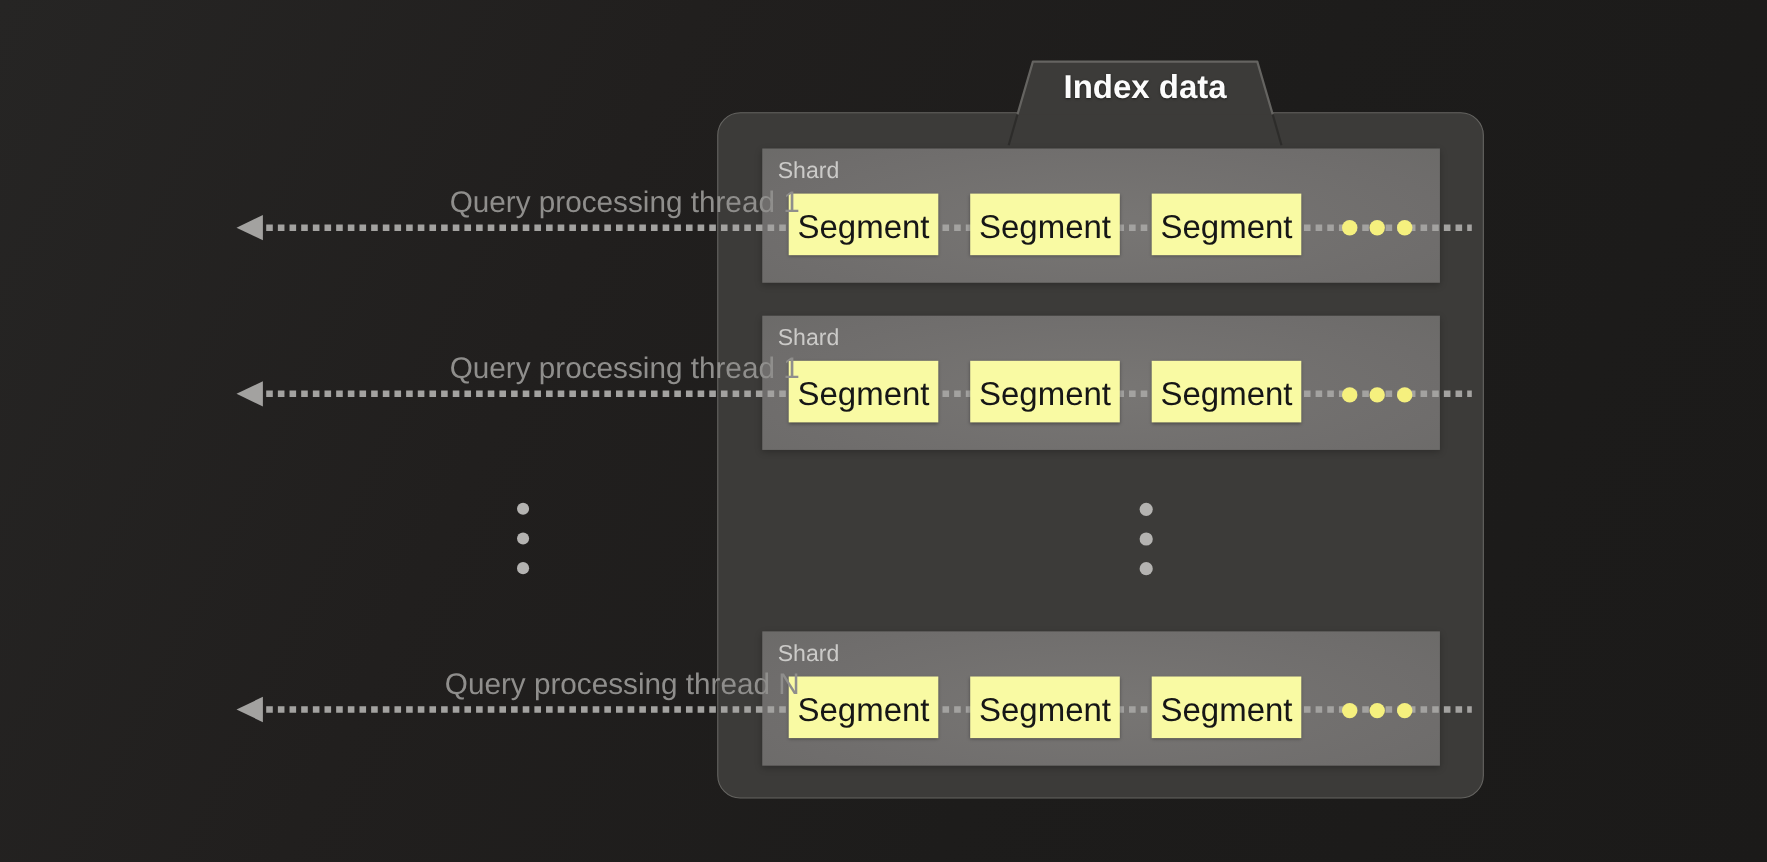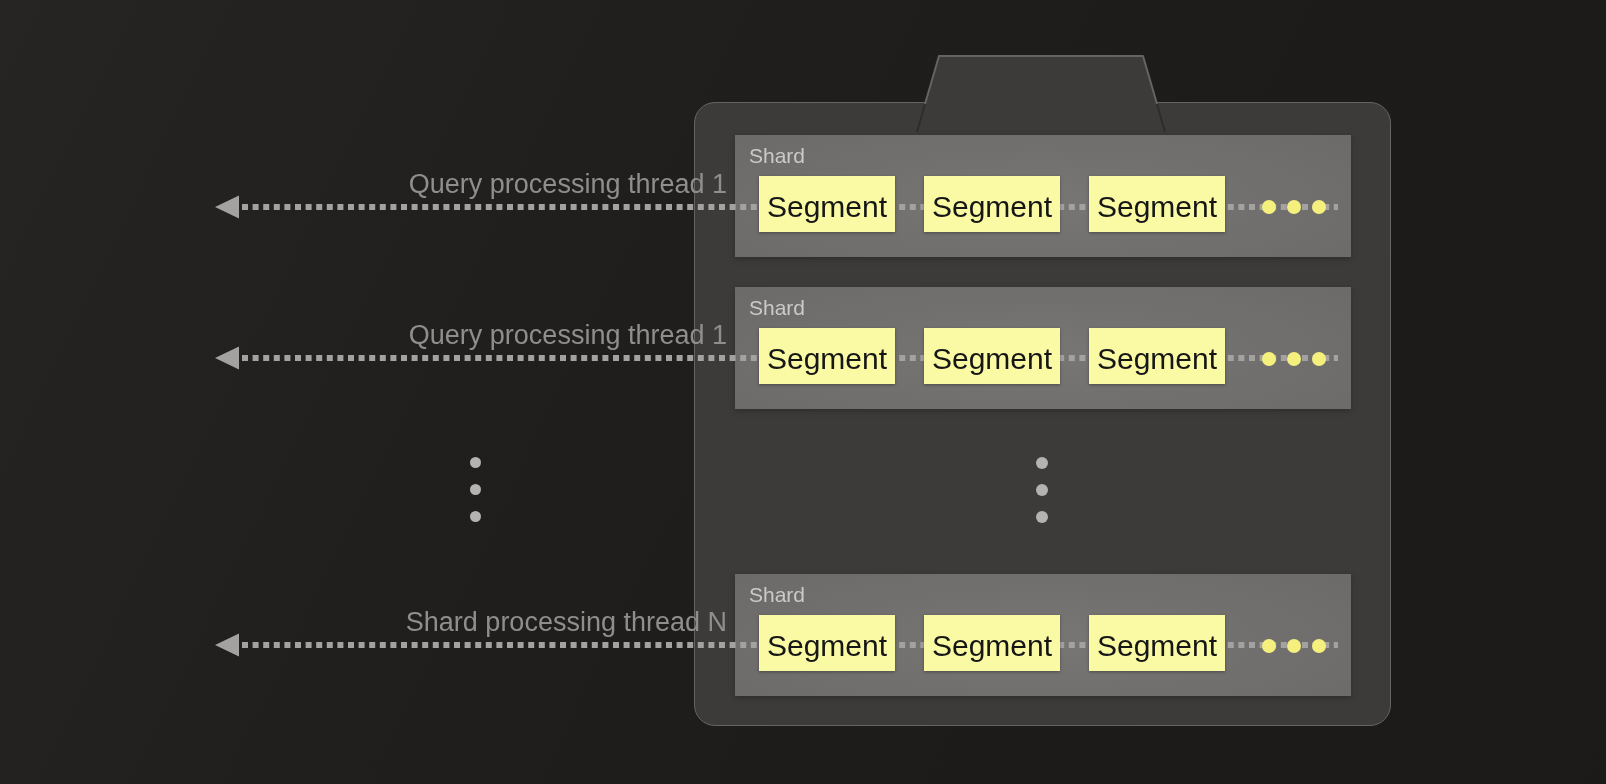--- a/index.html
+++ b/index.html
@@ -13,21 +13,21 @@
   html,body{width:1606px;height:784px;overflow:hidden;}
   body{
     font-family:"Liberation Sans","DejaVu Sans",sans-serif;
     background:var(--background);
   }
   .stage{
     position:relative;width:1606px;height:784px;
     background:linear-gradient(116deg,#262524 0%,#211f1e 32%,#1d1c1b 62%,#1b1a19 100%);
   }
   .panel{
-    position:absolute;left:694px;top:102px;width:697px;height:624px;
+    position:absolute;left:652px;top:102px;width:697px;height:624px;
     background:var(--panel-fill);
     border:1.5px solid var(--panel-border);
     border-radius:21px;
   }
   .shard-row{
     position:absolute;left:40px;width:616px;height:122px;
     background:radial-gradient(ellipse 70% 90% at 50% 55%, #787674 0%, #6f6d6c 72%, #6b6a68 100%);
     box-shadow:0 2px 6px rgba(0,0,0,0.25);
   }
   .shard-label{
@@ -127,24 +127,25 @@
     <g>
       <line x1="242" y1="358" x2="1338" y2="358" stroke="var(--wire-gray)" stroke-width="6" stroke-dasharray="6 4.6"></line>
       <polygon points="215,358 239,346.5 239,369.5" fill="var(--wire-gray)"></polygon>
     </g>
     <g>
       <line x1="242" y1="645" x2="1338" y2="645" stroke="var(--wire-gray)" stroke-width="6" stroke-dasharray="6 4.6"></line>
       <polygon points="215,645 239,633.5 239,656.5" fill="var(--wire-gray)"></polygon>
     </g>
   </svg>
 
+  <div class="tab-title">Index data</div>
 
   <div class="thread-label" style="top:171px">Query processing thread 1</div>
   <div class="thread-label" style="top:322px">Query processing thread 1</div>
-  <div class="thread-label" style="top:609px">Shard processing thread N</div>
+  <div class="thread-label" style="top:609px">Query processing thread N</div>
 
   <div class="v-dots left">
       <i></i>
       <i></i>
       <i></i>
     </div>
   <div class="v-dots right">
       <i></i>
       <i></i>
       <i></i>

